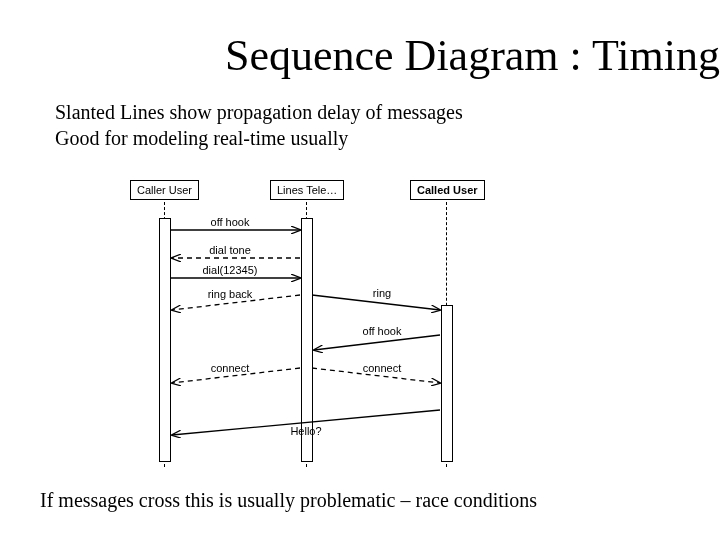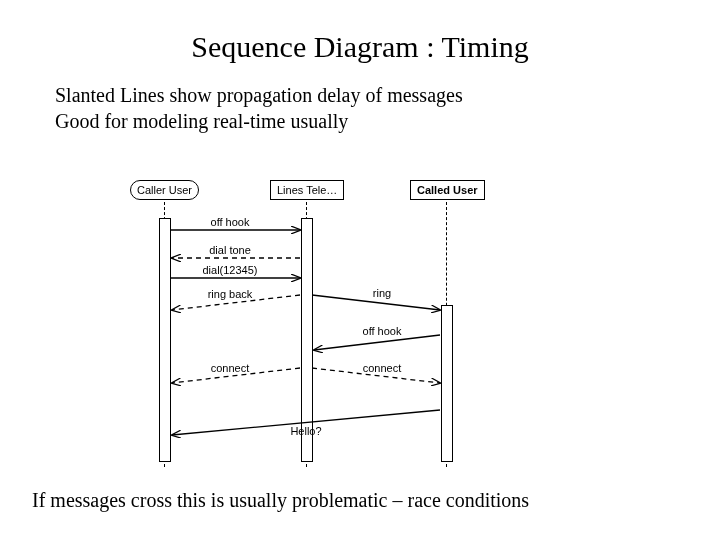--- a/index.html
+++ b/index.html
@@ -6,34 +6,34 @@
     margin: 0;
     padding: 0;
     width: 720px;
     height: 540px;
     background: #fff;
     font-family: "Times New Roman", serif;
     color: #000;
     position: relative;
   }
   .title {
-    text-align: center;
-    font-size: 30px;
+    text-align: right;
+    font-size: 44px;
     margin-top: 30px;
     margin-bottom: 18px;
   }
   .subtitle {
     font-size: 20px;
     margin-left: 55px;
     line-height: 1.3;
     font-family: Liberation Serif, serif;
   }
   .footnote {
     font-size: 20px;
-    margin-left: 32px;
+    margin-left: 40px;
     position: absolute;
     bottom: 28px;
   }
   .diagram {
     position: absolute;
     left: 130px;
     top: 180px;
     width: 430px;
     height: 295px;
   }
@@ -63,21 +63,21 @@
 <body>
 
 <div class="title">Sequence Diagram : Timing</div>
 <div class="subtitle">
   <span>Slanted Lines show propagation delay of messages</span><br>
   <span>Good for modeling real-time usually</span>
 </div>
 
 <div class="diagram">
 
-  <div class="actor-box" style="left:0px; top:0px;border-radius:10px;">Caller User</div>
+  <div class="actor-box" style="left:0px; top:0px;">Caller User</div>
   <div class="actor-box" style="left:140px; top:0px;">Lines Tele…</div>
   <div class="actor-box" style="left:280px; top:0px;font-weight:bold;">Called User</div>
 
   <div class="lifeline" style="left:34px; top:22px; height:265px;"></div>
   <div class="lifeline" style="left:176px; top:22px; height:265px;"></div>
   <div class="lifeline" style="left:316px; top:22px; height:265px;"></div>
 
   <div class="activation" style="left:29px; top:38px; height:242px;"></div>
   <div class="activation" style="left:171px; top:38px; height:242px;"></div>
   <div class="activation" style="left:311px; top:125px; height:155px;"></div>

